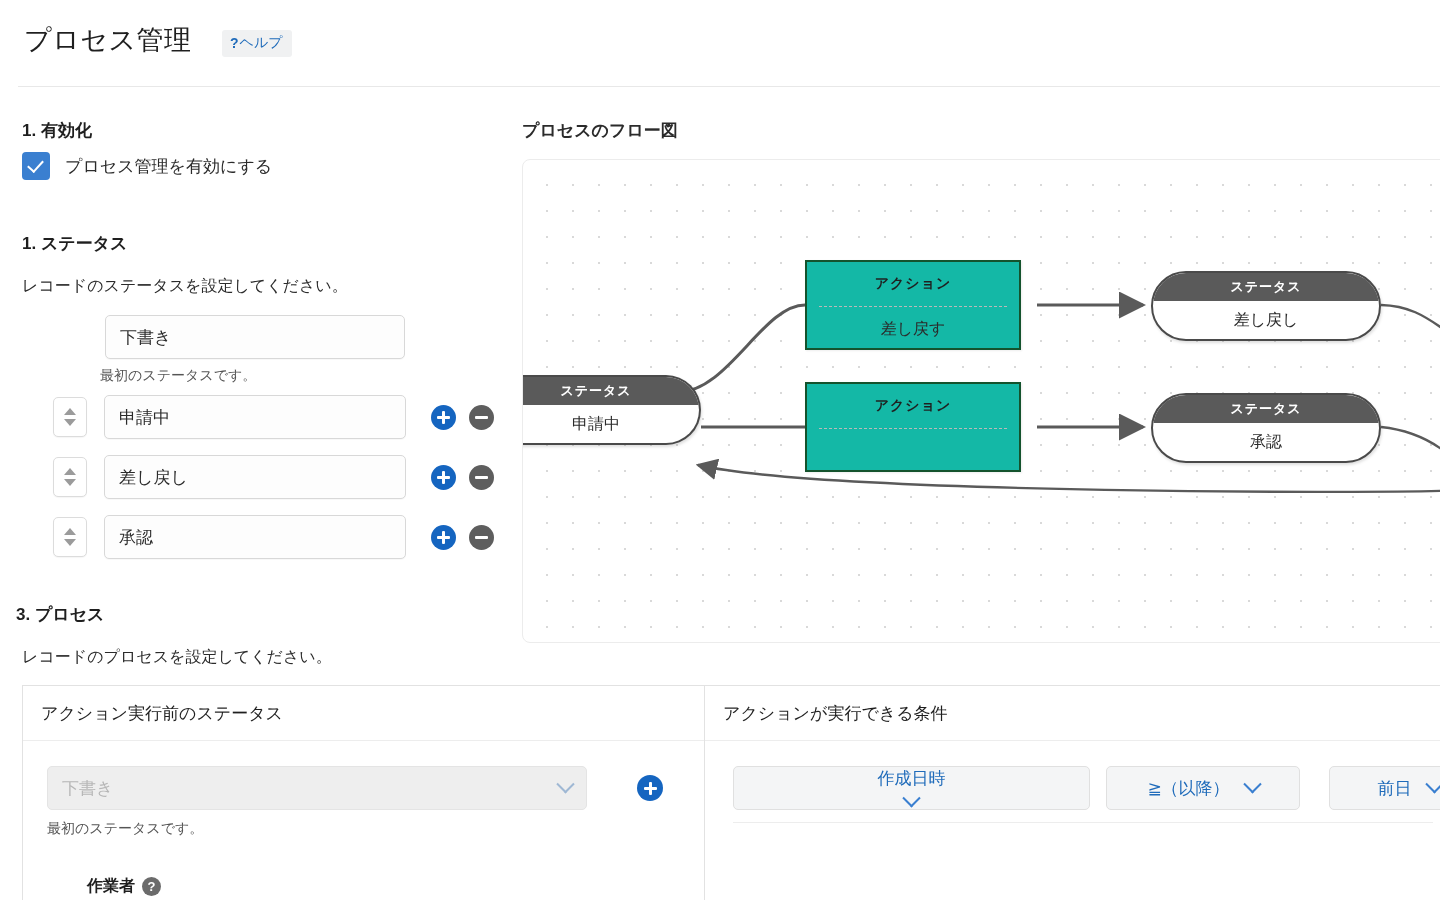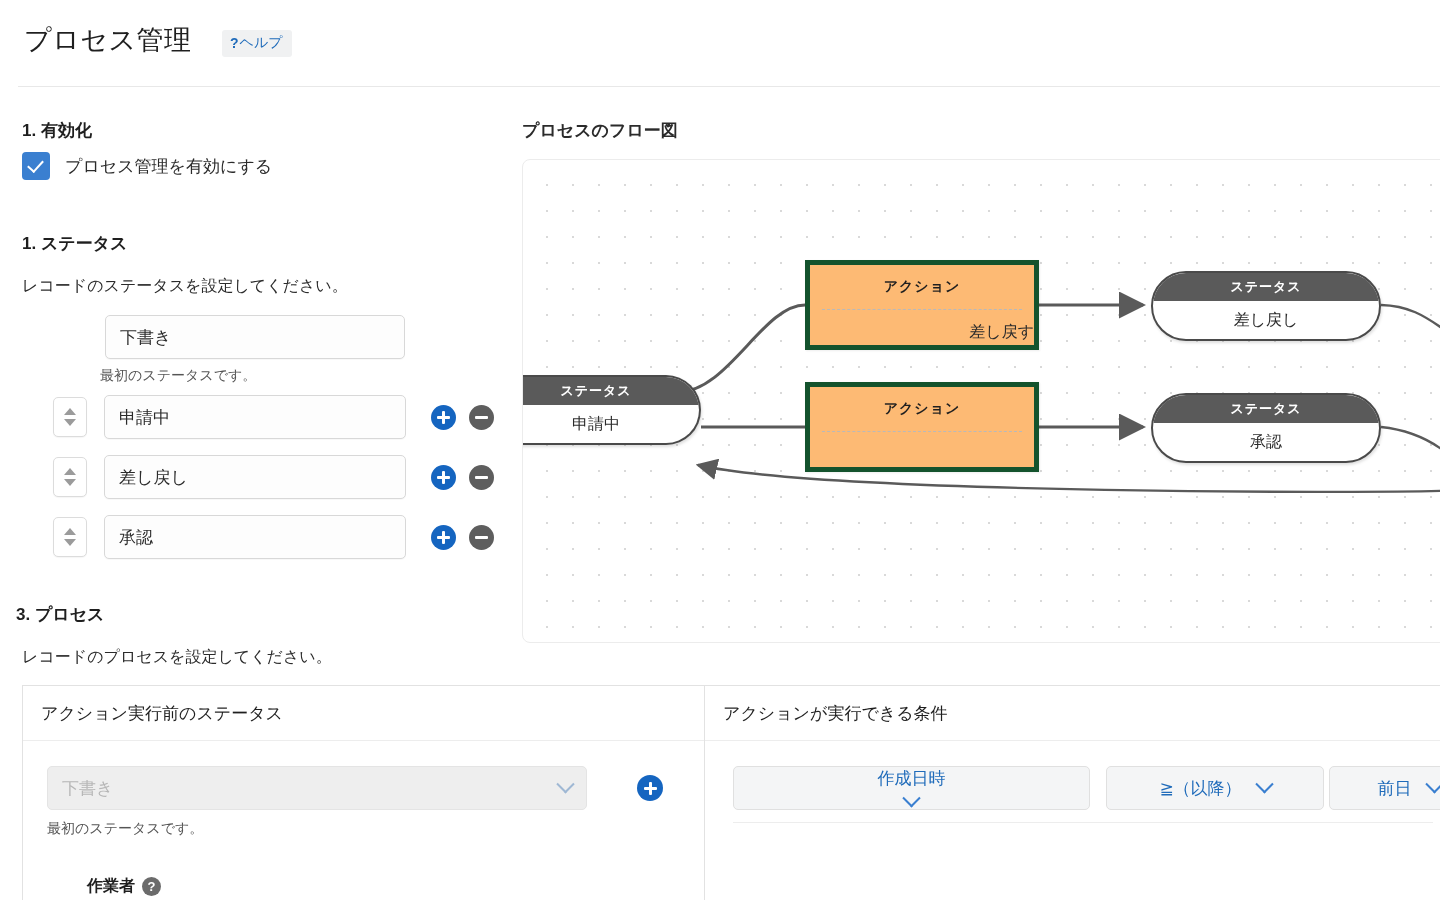--- a/index.html
+++ b/index.html
@@ -112,30 +112,30 @@
   }
   .node-status .nh {
     background: #5a5a5a; color: #fff; font-size: 13px; font-weight: 700;
     text-align: center; line-height: 28px; height: 28px; letter-spacing: 1px;
   }
   .node-status .nb {
     font-size: 16px; color: #2b2b2b; text-align: center;
     line-height: 38px; height: 38px;
   }
   .node-action {
-    border: 5px solid #14532d; background: #fdba74; width: 234px; height: 90px;
+    border: 2px solid #14532d; background: #14b8a6; width: 216px; height: 90px;
     box-shadow: 1px 1px 2px rgba(0,0,0,.07);
   }
   .node-action .nh {
     font-size: 14px; font-weight: 700; text-align: center;
     line-height: 42px; height: 44px; color: #1f1f1f; letter-spacing: 1px;
   }
   .node-action .sep { border-top: 1px dashed #b9b9b9; margin: 0 12px; }
   .node-action .nb {
-    font-size: 16px; text-align: right; line-height: 44px; height: 44px; color: #2b2b2b;
+    font-size: 16px; text-align: center; line-height: 44px; height: 44px; color: #2b2b2b;
   }
 
   
   .proc-table {
     position: absolute; left: 22px; top: 685px; width: 1430px; height: 215px;
     border: 1px solid #e2e2e2; border-left: 1px solid #e2e2e2; border-bottom: none;
     background: #fff;
   }
   .col-left { position: absolute; left: 0; top: 0; width: 682px; height: 215px;
     border-right: 1px solid #e2e2e2; }
@@ -319,21 +319,21 @@
     </div>
 
     <div class="col-right">
       <div class="col-head">アクションが実行できる条件</div>
 
       <div class="sel sel-blue" style="position:absolute; left:28px; top:80px; width:357px;flex-direction:column;">
         <span>作成日時</span>
         <span class="chev chev-blue"></span>
       </div>
 
-      <div class="sel sel-blue" style="position:absolute; left:401px; top:80px; width:218px; justify-content:center; gap:16px;text-align:right;">
+      <div class="sel sel-blue" style="position:absolute; left:401px; top:80px; width:194px; justify-content:center; gap:16px;text-align:right;">
         <span>≧（以降）</span>
         <span class="chev chev-blue"></span>
       </div>
 
       <div class="sel sel-blue" style="position:absolute; left:624px; top:80px; width:160px; justify-content:center; gap:16px;">
         <span>前日</span>
         <span class="chev chev-blue"></span>
       </div>
 
       <div class="sub-rule"></div>

